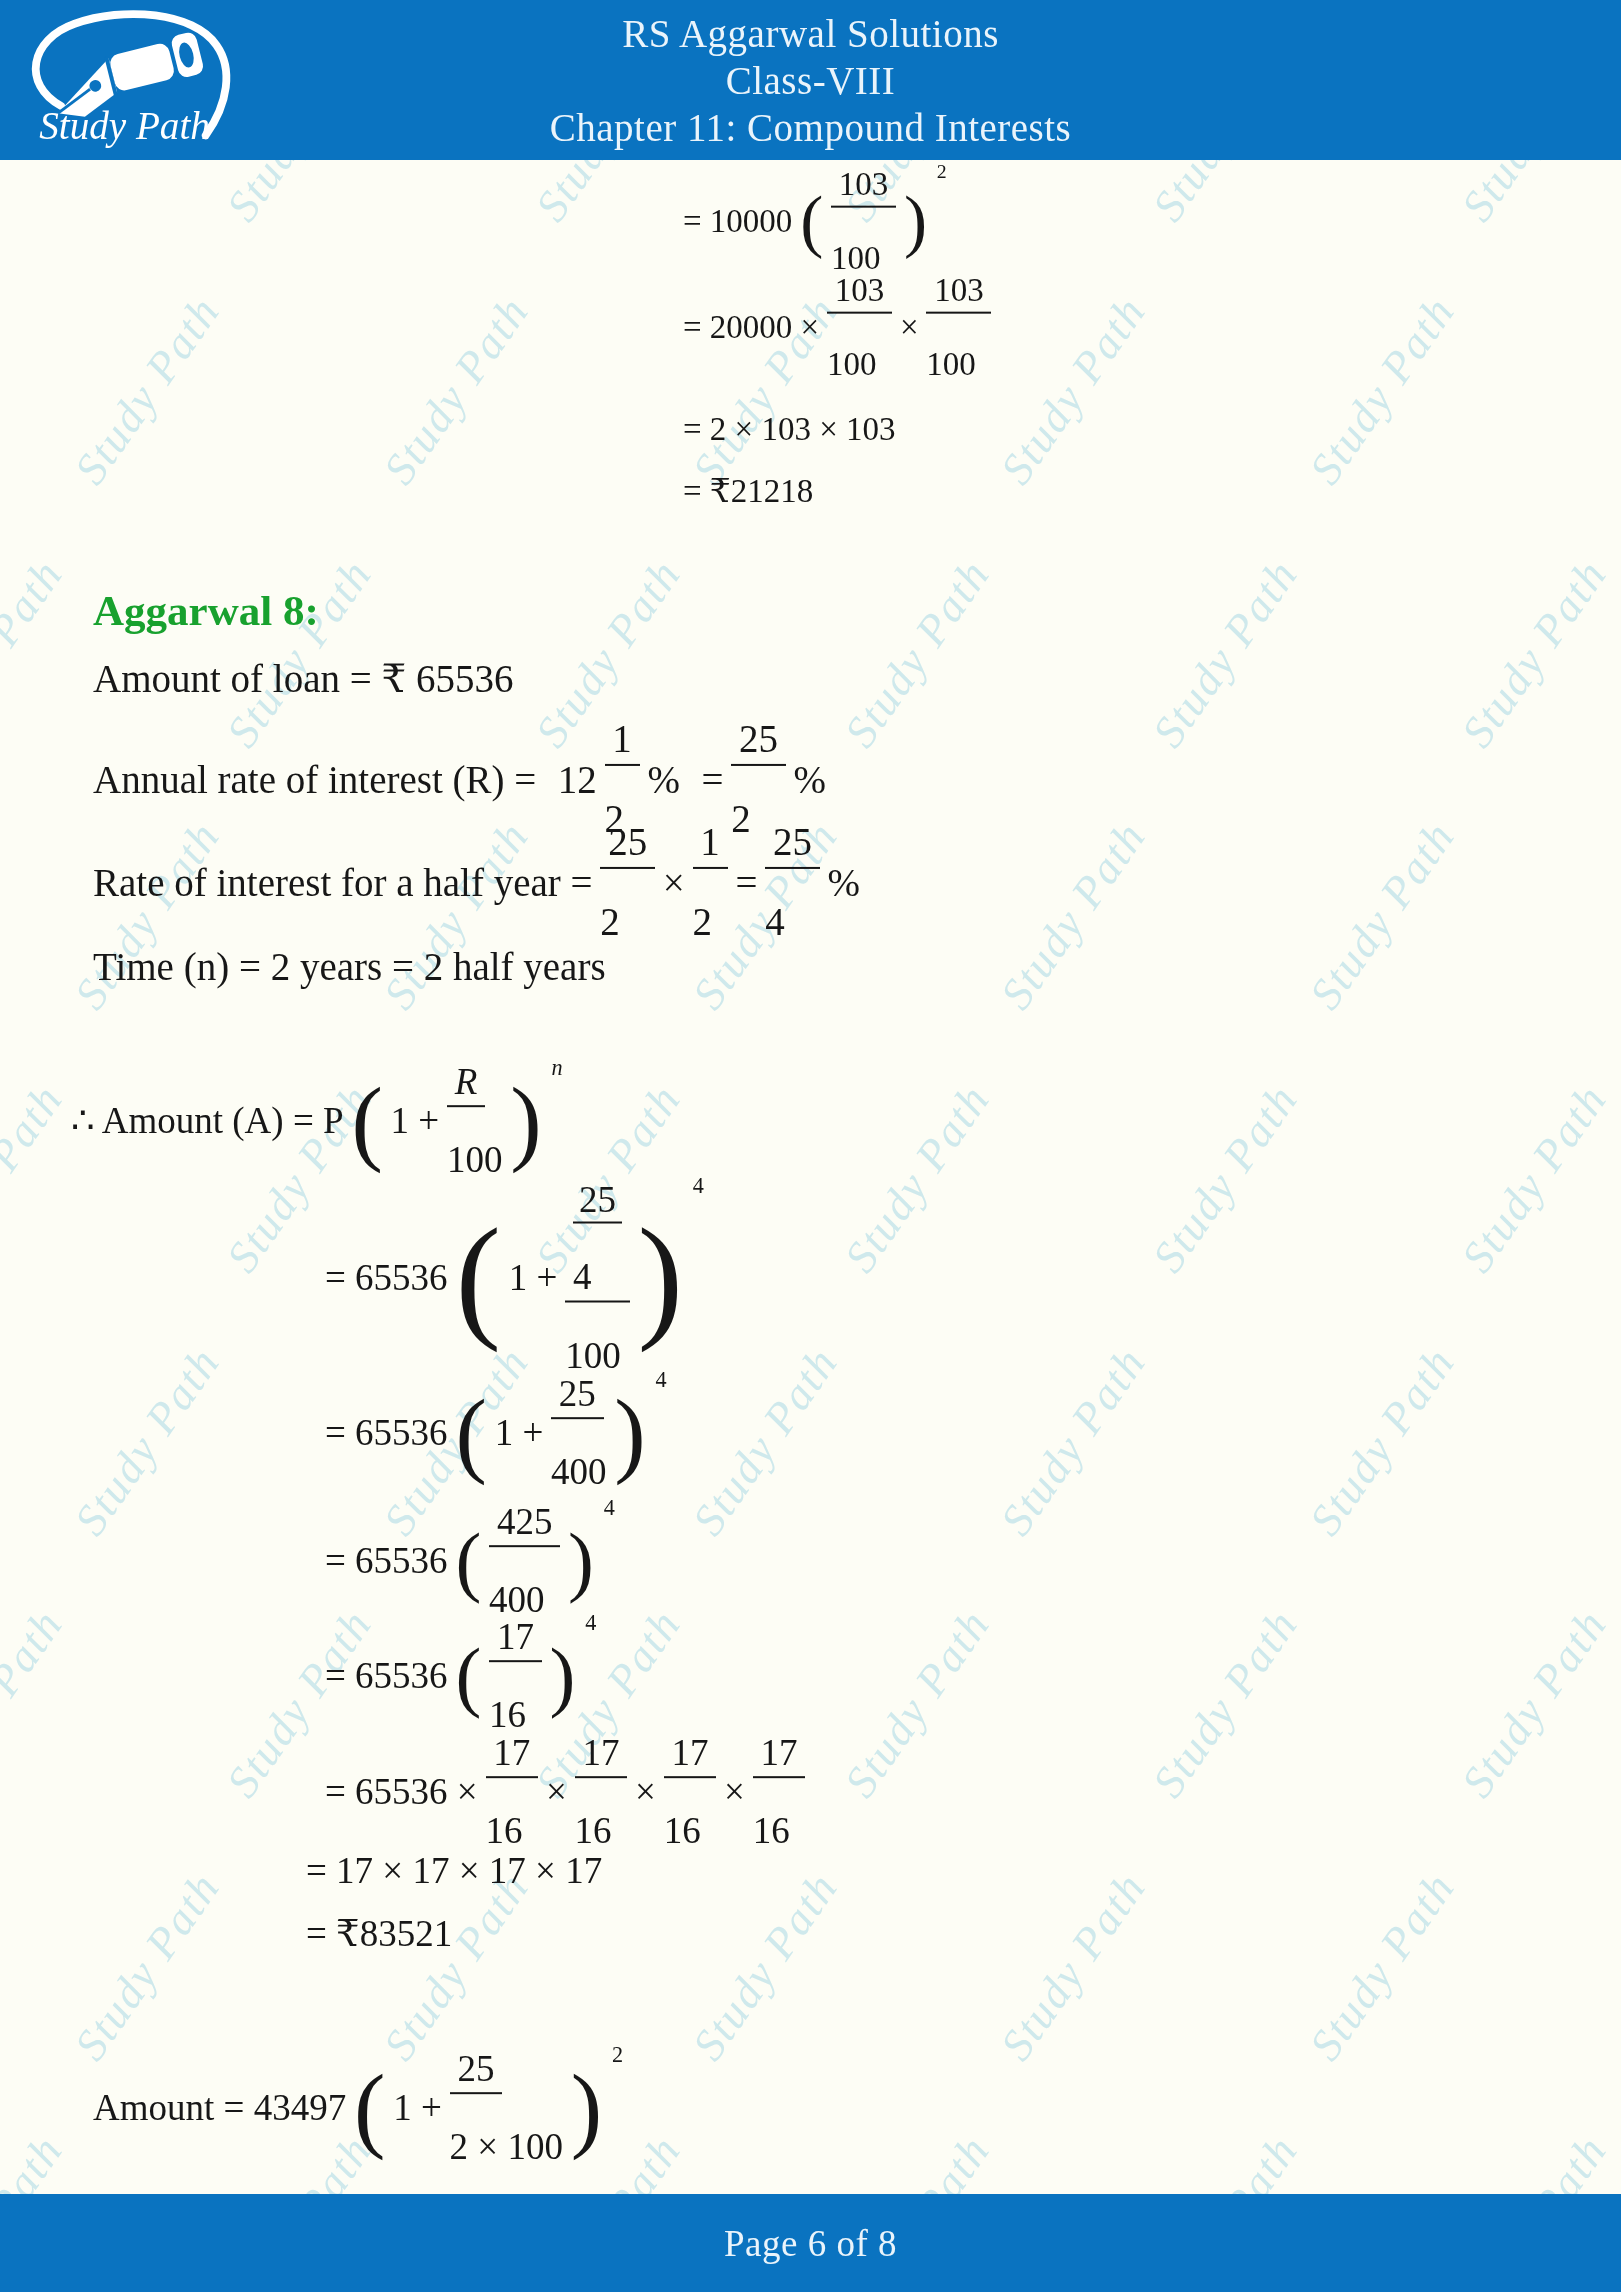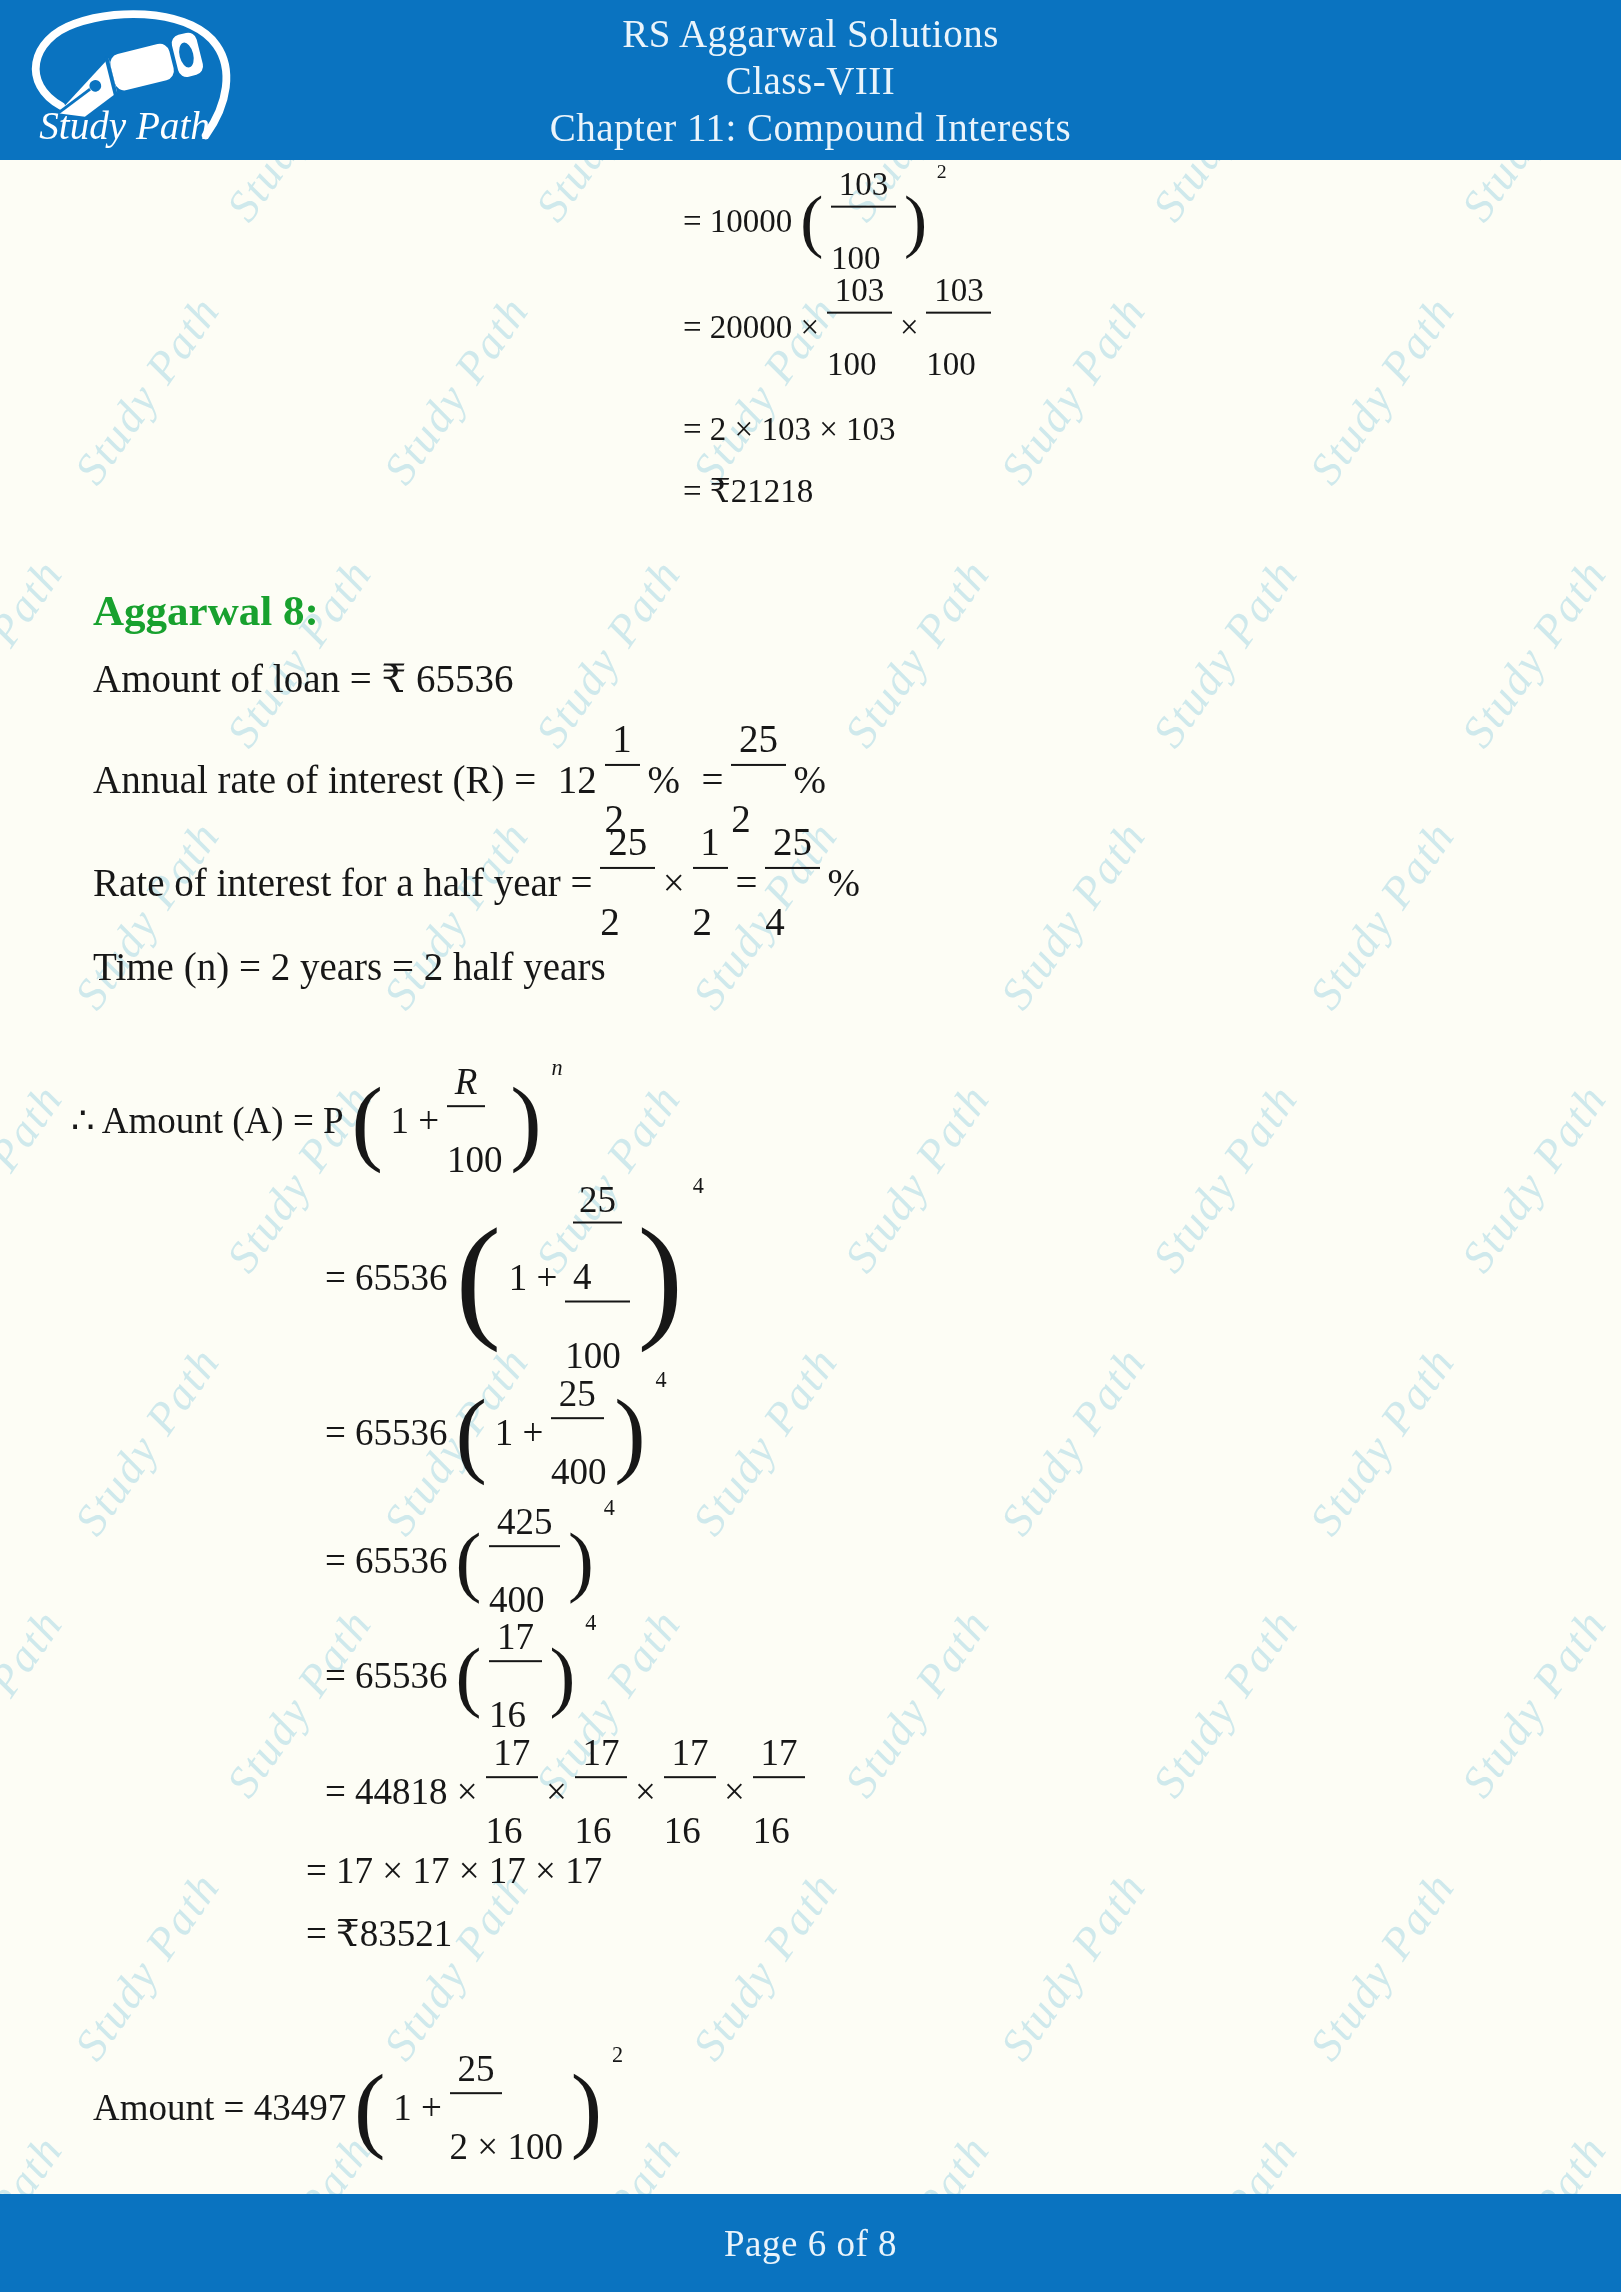--- a/index.html
+++ b/index.html
@@ -310,21 +310,21 @@
       <span class="bp bp-md">(</span>
       <span class="frac">
         <span class="fn">17</span>
         <span class="fd">16</span>
       </span>
       <span class="bp bp-md">)</span>
       <span class="exp">4</span>
     </div>
 
     <div class="mrow" style="top:1632px;left:325px">
-      <span>= 44818 ×</span>
+      <span>= 65536 ×</span>
       <span class="frac">
         <span class="fn">17</span>
         <span class="fd">16</span>
       </span>
       <span>×</span>
       <span class="frac">
         <span class="fn">17</span>
         <span class="fd">16</span>
       </span>
       <span>×</span>

